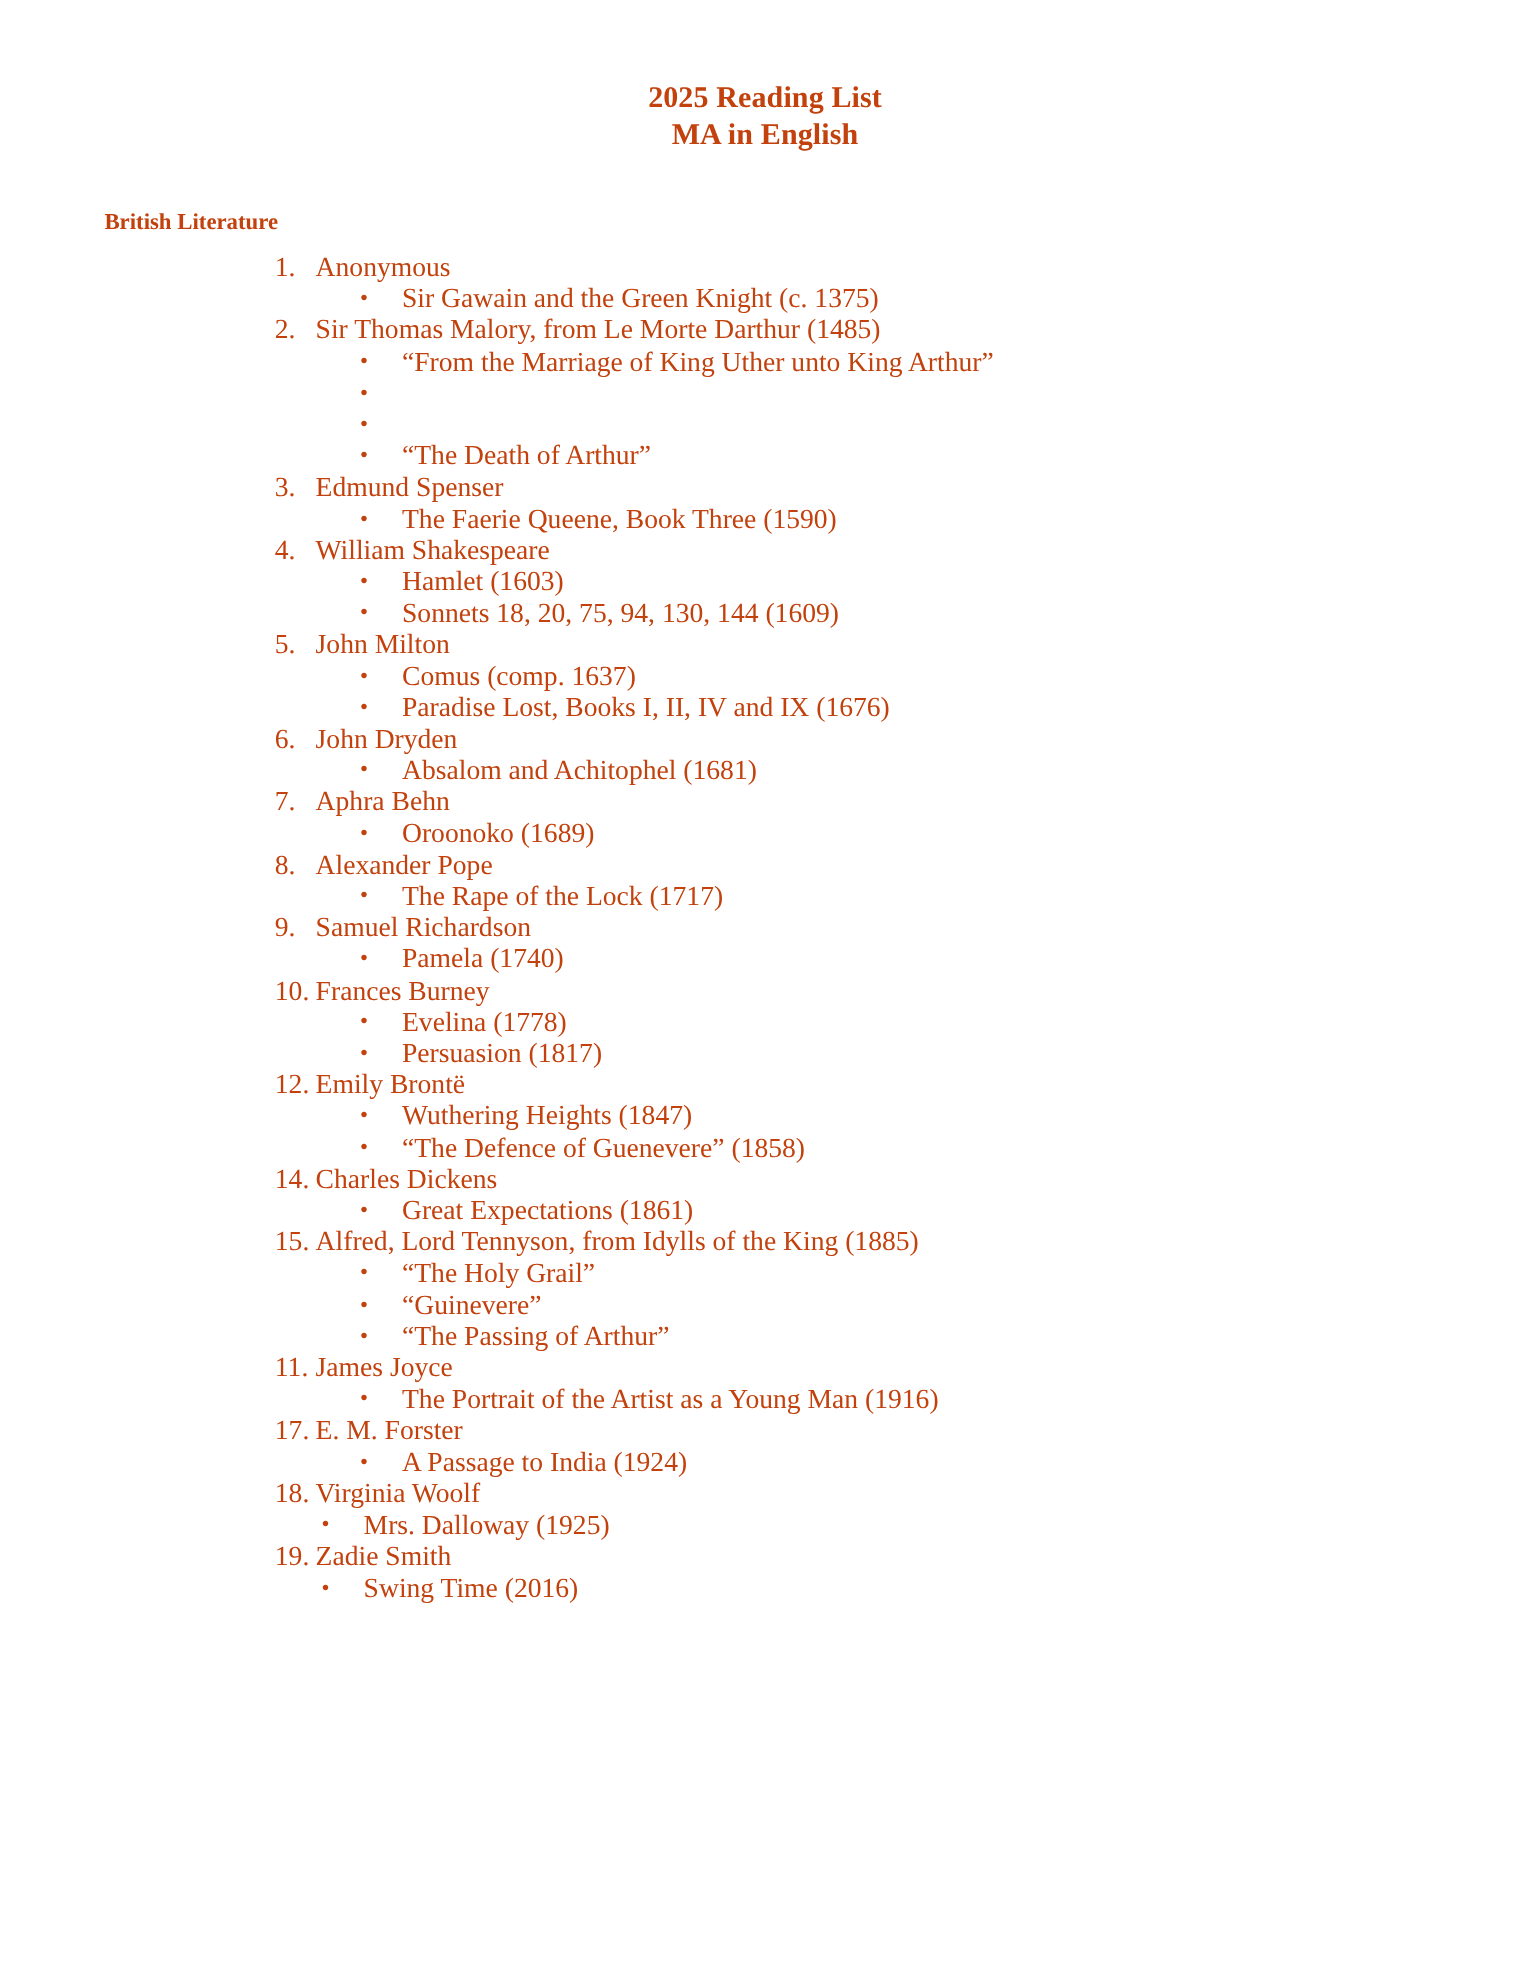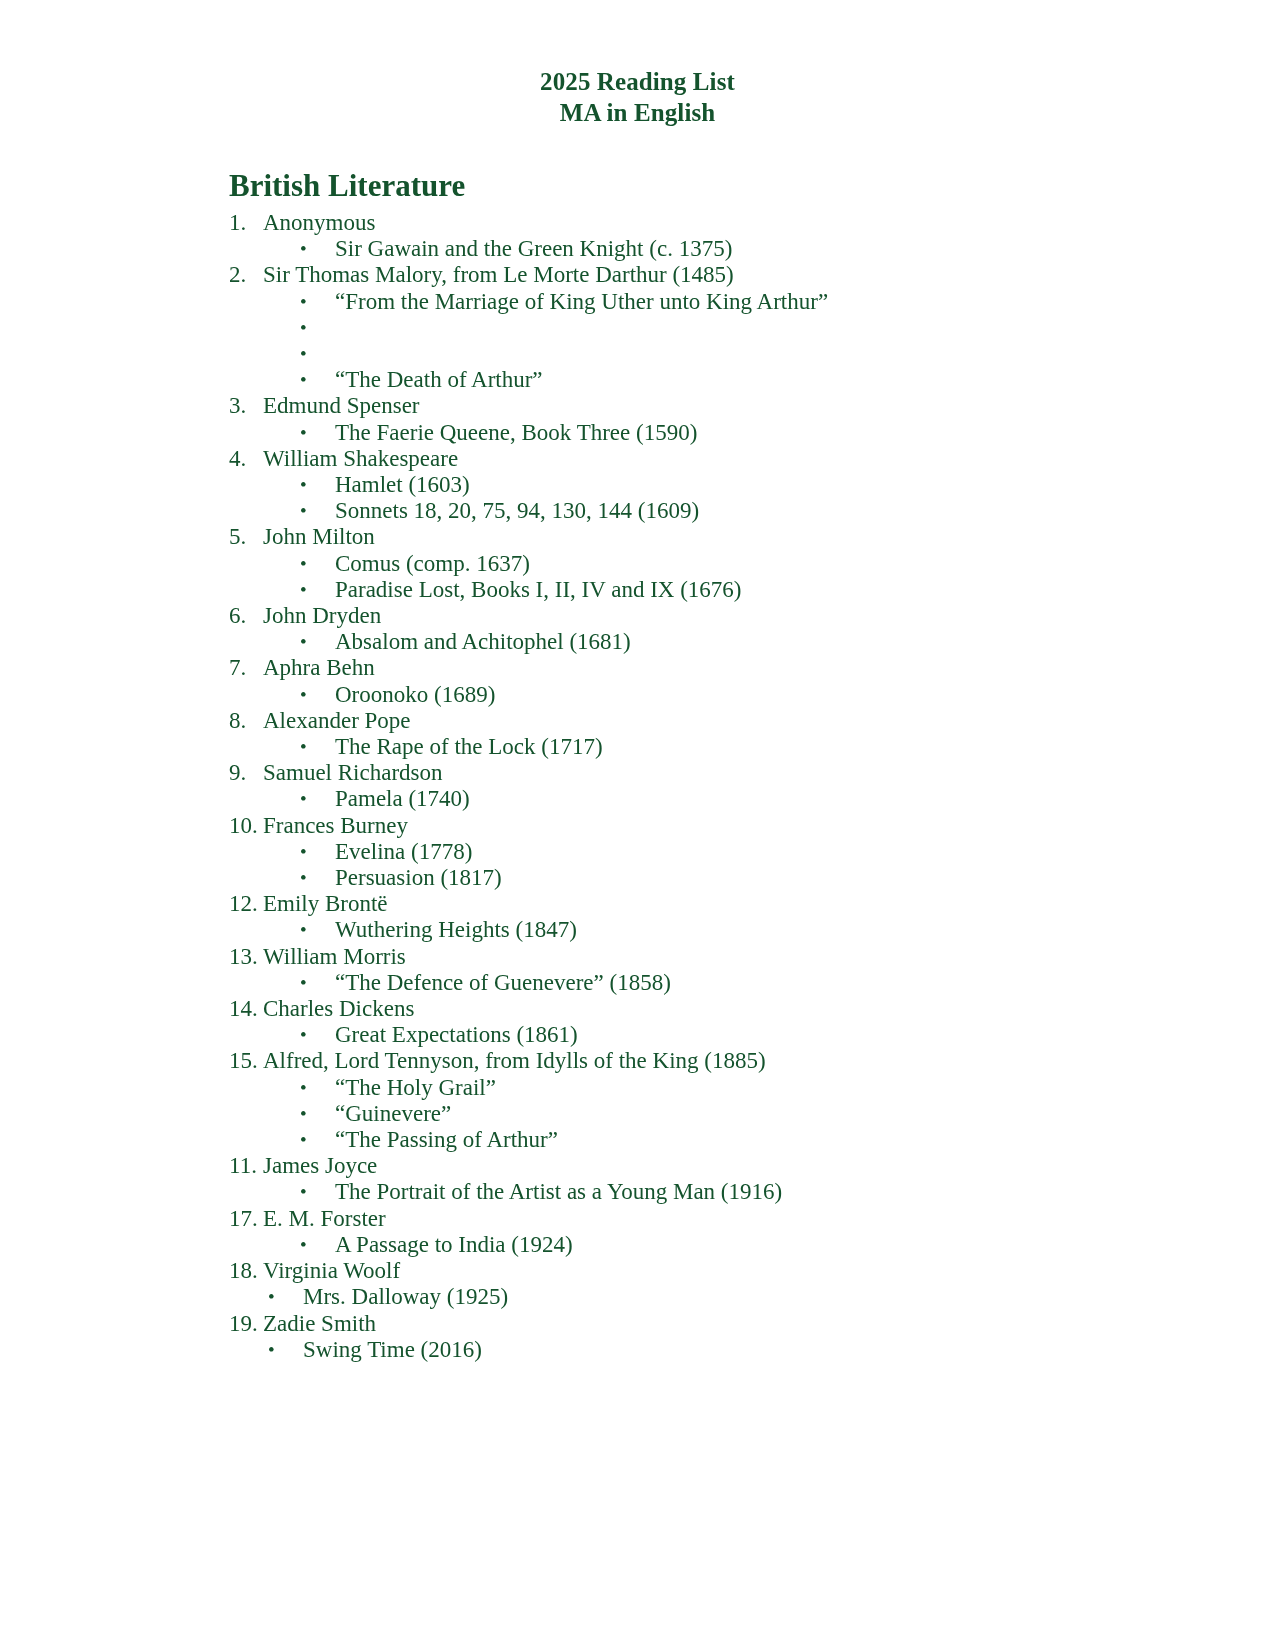--- a/index.html
+++ b/index.html
@@ -9,41 +9,40 @@
     background: #ffffff;
   }
   .page {
     position: relative;
     width: 1101px;
     height: 1650px;
     background: #ffffff;
     margin: 0 auto;
     overflow: hidden;
     font-family: "Liberation Serif", "DejaVu Serif", serif;
-    color: #14532d;
+    color: #c2410c;
     -webkit-font-smoothing: none;
   }
 
   
   .title-block {
     text-align: center;
     padding-top: 66px;
   }
   .title-line {
     font-size: 25px;
     font-weight: bold;
     line-height: 31px;
     letter-spacing: 0.1px;
   }
 
   
   .section-heading {
-    font-size: 31px;
+    font-size: 19px;
     font-weight: bold;
-    margin-left: 142px;
     margin-top: 43px;
     line-height: 30px;
   }
 
   
   .author-list {
     margin: 9px 0 0 0;
     padding: 0;
     list-style: none;
   }
@@ -179,21 +178,20 @@
           <li class="work-line"><span class="work-bullet">•</span><span class="ital">Persuasion</span><span> (1817)</span></li>
         </ul>
       </li>
       <li class="author-item">
         <div class="author-line"><span class="author-num">12.</span><span class="author-name">Emily Brontë</span></div>
         <ul class="work-list">
           <li class="work-line"><span class="work-bullet">•</span><span class="ital">Wuthering Heights</span><span> (1847)</span></li>
         </ul>
       </li>
       <li class="author-item">
-        <div class="author-line"><span class="author-num">13.</span><span class="author-name">William Morris</span></div>
         <ul class="work-list">
           <li class="work-line"><span class="work-bullet">•</span><span>“The Defence of Guenevere” (1858)</span></li>
         </ul>
       </li>
       <li class="author-item">
         <div class="author-line"><span class="author-num">14.</span><span class="author-name">Charles Dickens</span></div>
         <ul class="work-list">
           <li class="work-line"><span class="work-bullet">•</span><span class="ital">Great Expectations</span><span> (1861)</span></li>
         </ul>
       </li>

